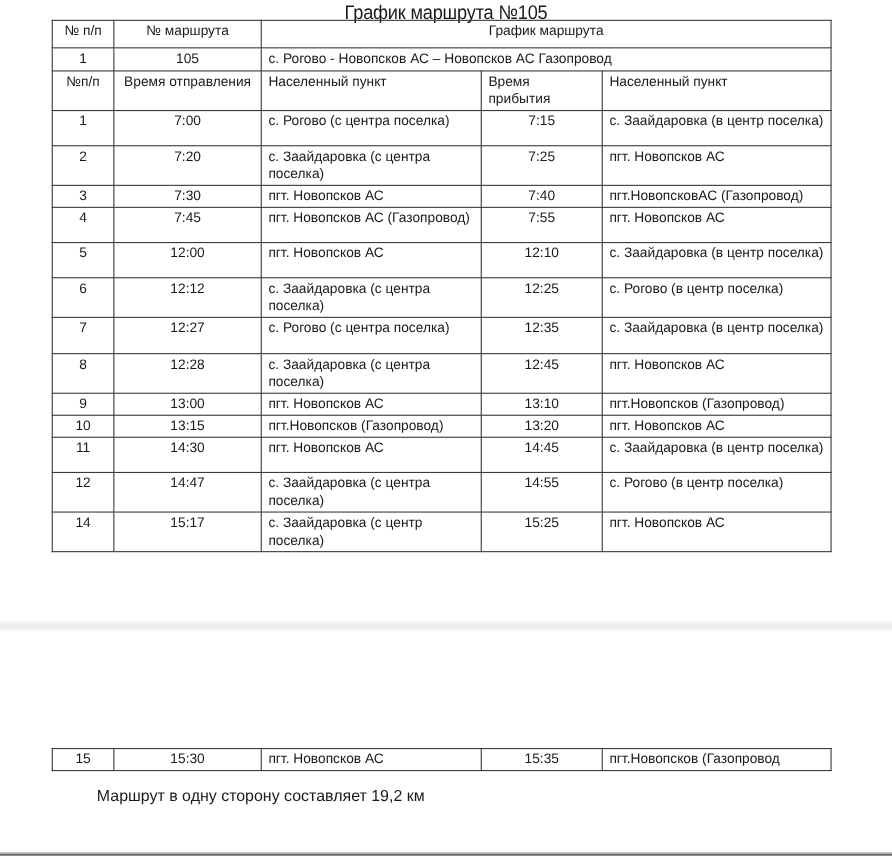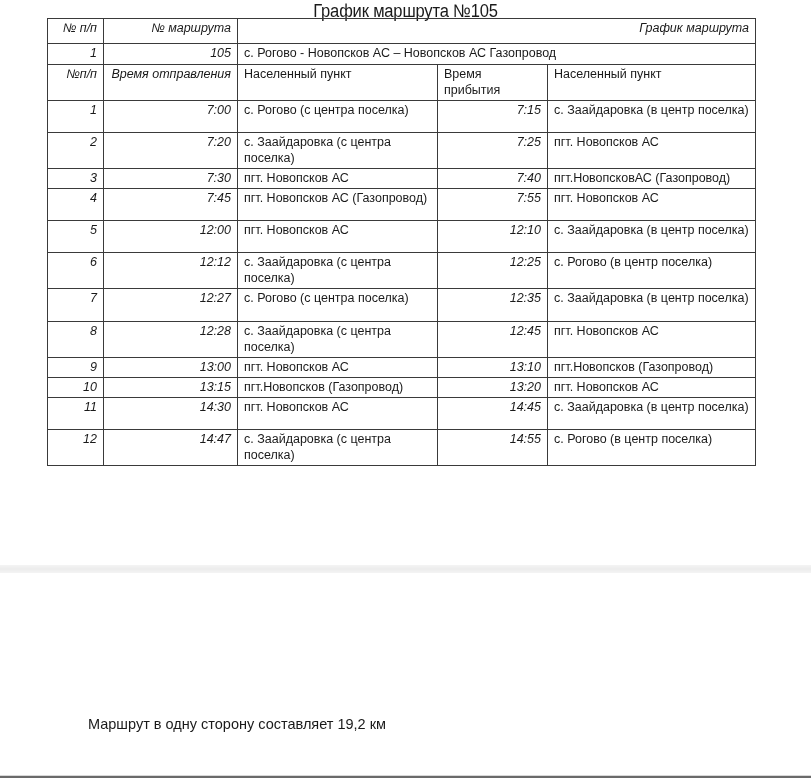--- a/index.html
+++ b/index.html
@@ -2,21 +2,21 @@
 <html><head>
 <meta charset="utf-8">
 <style>
   html, body { margin: 0; padding: 0; background: #ffffff; }
   body { width: 811px; height: 778px; position: relative; overflow: hidden;
          font-family: "Liberation Sans", "DejaVu Sans", sans-serif; color: #1a1a1a; }
   .title { position: absolute; left: 0; width: 811px; top: 0; text-align: center;
            font-size: 18px; line-height: 22px; letter-spacing: -0.2px; transform: scaleX(0.92); }
   table { border-collapse: collapse; position: absolute; table-layout: fixed; font-size: 12.5px; }
   td { border: 1px solid #3a3a3a; padding: 1px 6px 2px 6px; vertical-align: top; line-height: 16px; }
-  td.c { text-align: right; font-style: italic; }
+  td.c { text-align: center; }
   td.just { text-align: justify; text-align-last: left; }
   #t1 { left: 47px; top: 18px; width: 708px; }
   #t2 { left: 47px; top: 680px; width: 708px; }
   .page-gap { position: absolute; left: 0; width: 811px; top: 565px; height: 8px;
               background: linear-gradient(#f4f4f4, #ececec, #f4f4f4); }
   .footer-note { position: absolute; left: 44px; top: 715px; font-size: 14.5px; line-height: 18px; margin-left: 44px; }
   .bottom-bar { position: absolute; left: 0; width: 811px; top: 775px; height: 3px; background: #6a6a6a; border-top: 1px solid #d8d8d8; }
 </style>
 </head>
 <body>
@@ -127,32 +127,46 @@
     <td class="c">14:45</td>
     <td>с. Заайдаровка (в центр поселка)</td>
   </tr>
   <tr style="height:32px">
     <td class="c">12</td>
     <td class="c">14:47</td>
     <td>с. Заайдаровка (с центра поселка)</td>
     <td class="c">14:55</td>
     <td>с. Рогово (в центр поселка)</td>
   </tr>
+  <tr style="height:32px">
+    <td class="c">14</td>
+    <td class="c">15:17</td>
+    <td>с. Заайдаровка (с центр поселка)</td>
+    <td class="c">15:25</td>
+    <td>пгт. Новопсков АС</td>
+  </tr>
 </tbody>
   </table>
 
 <div class="page-gap"></div>
 
 <table id="t2">
   <colgroup>
     <col style="width:56px">
       <col style="width:134px">
       <col style="width:200px">
       <col style="width:110px">
       <col style="width:208px">
   </colgroup>
   <tbody>
+      <tr style="height:16px">
+    <td class="c">15</td>
+    <td class="c">15:30</td>
+    <td>пгт. Новопсков АС</td>
+    <td class="c">15:35</td>
+    <td>пгт.Новопсков (Газопровод</td>
+  </tr>
 </tbody>
   </table>
 
 <div class="footer-note">Маршрут в одну сторону составляет 19,2 км</div>
 
 <div class="bottom-bar"></div>
 
 </body></html>

